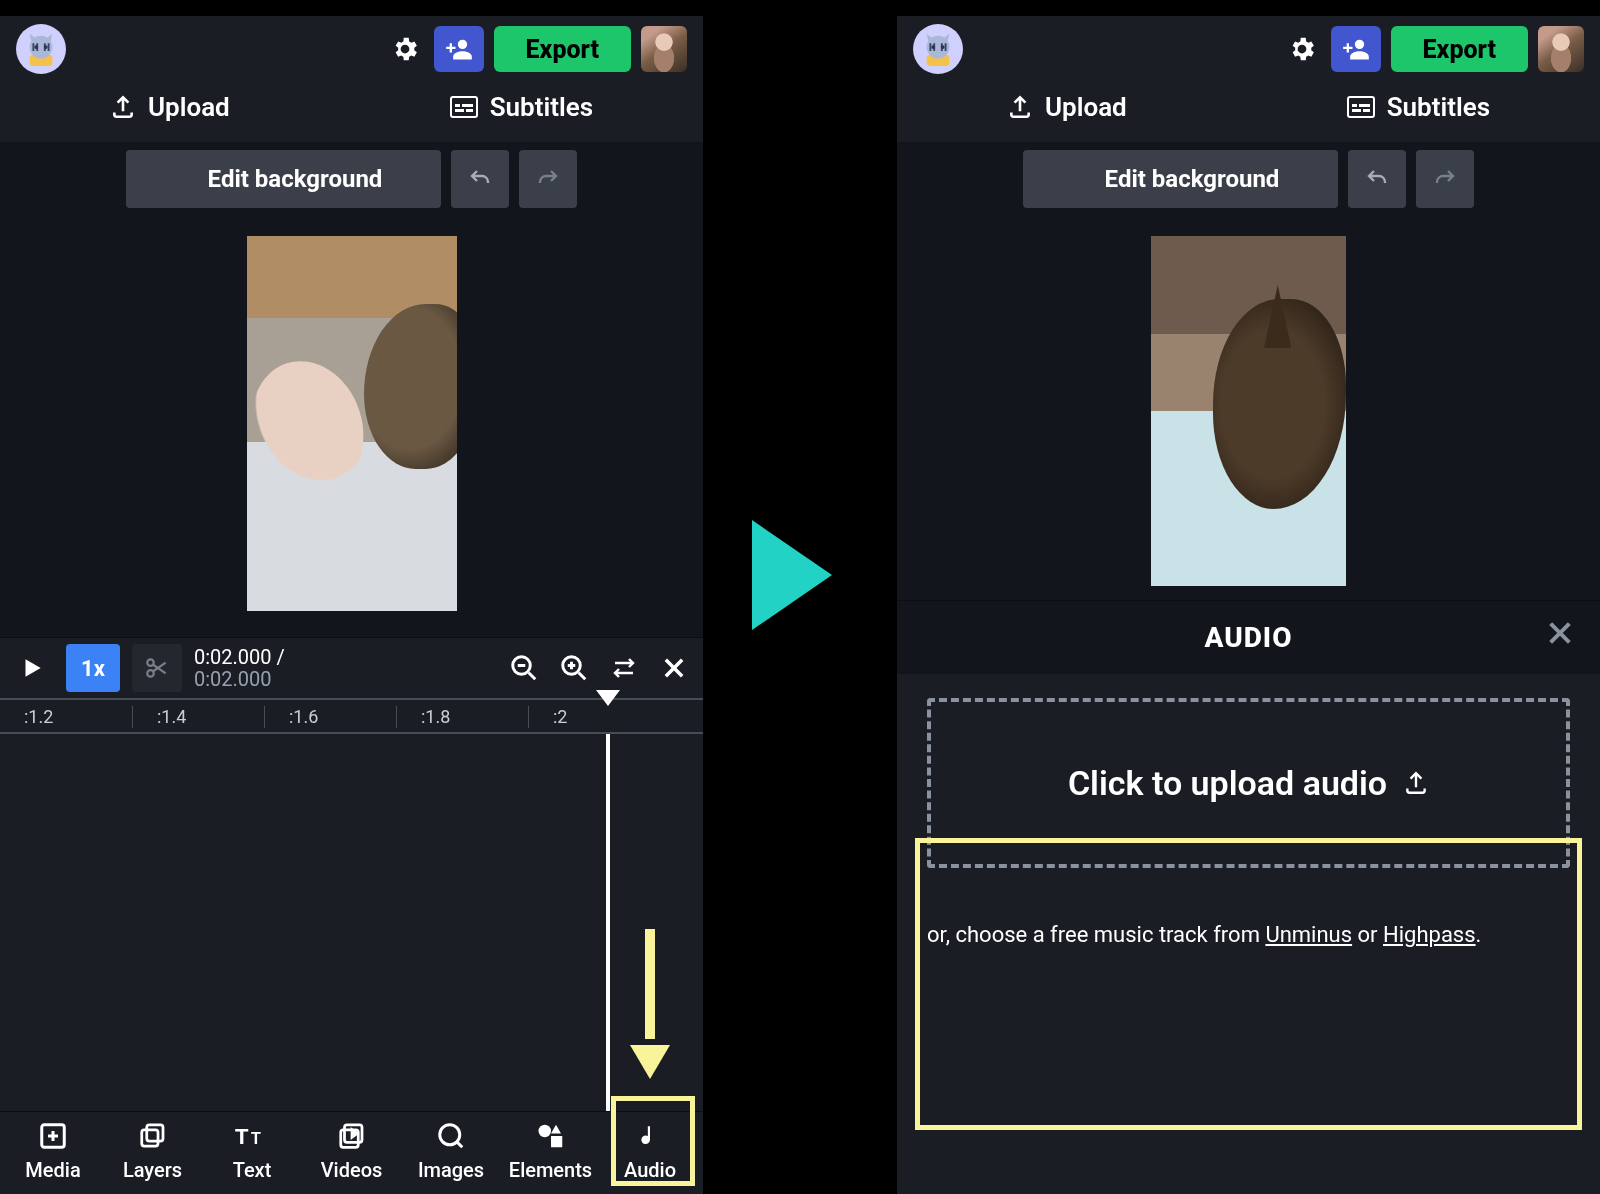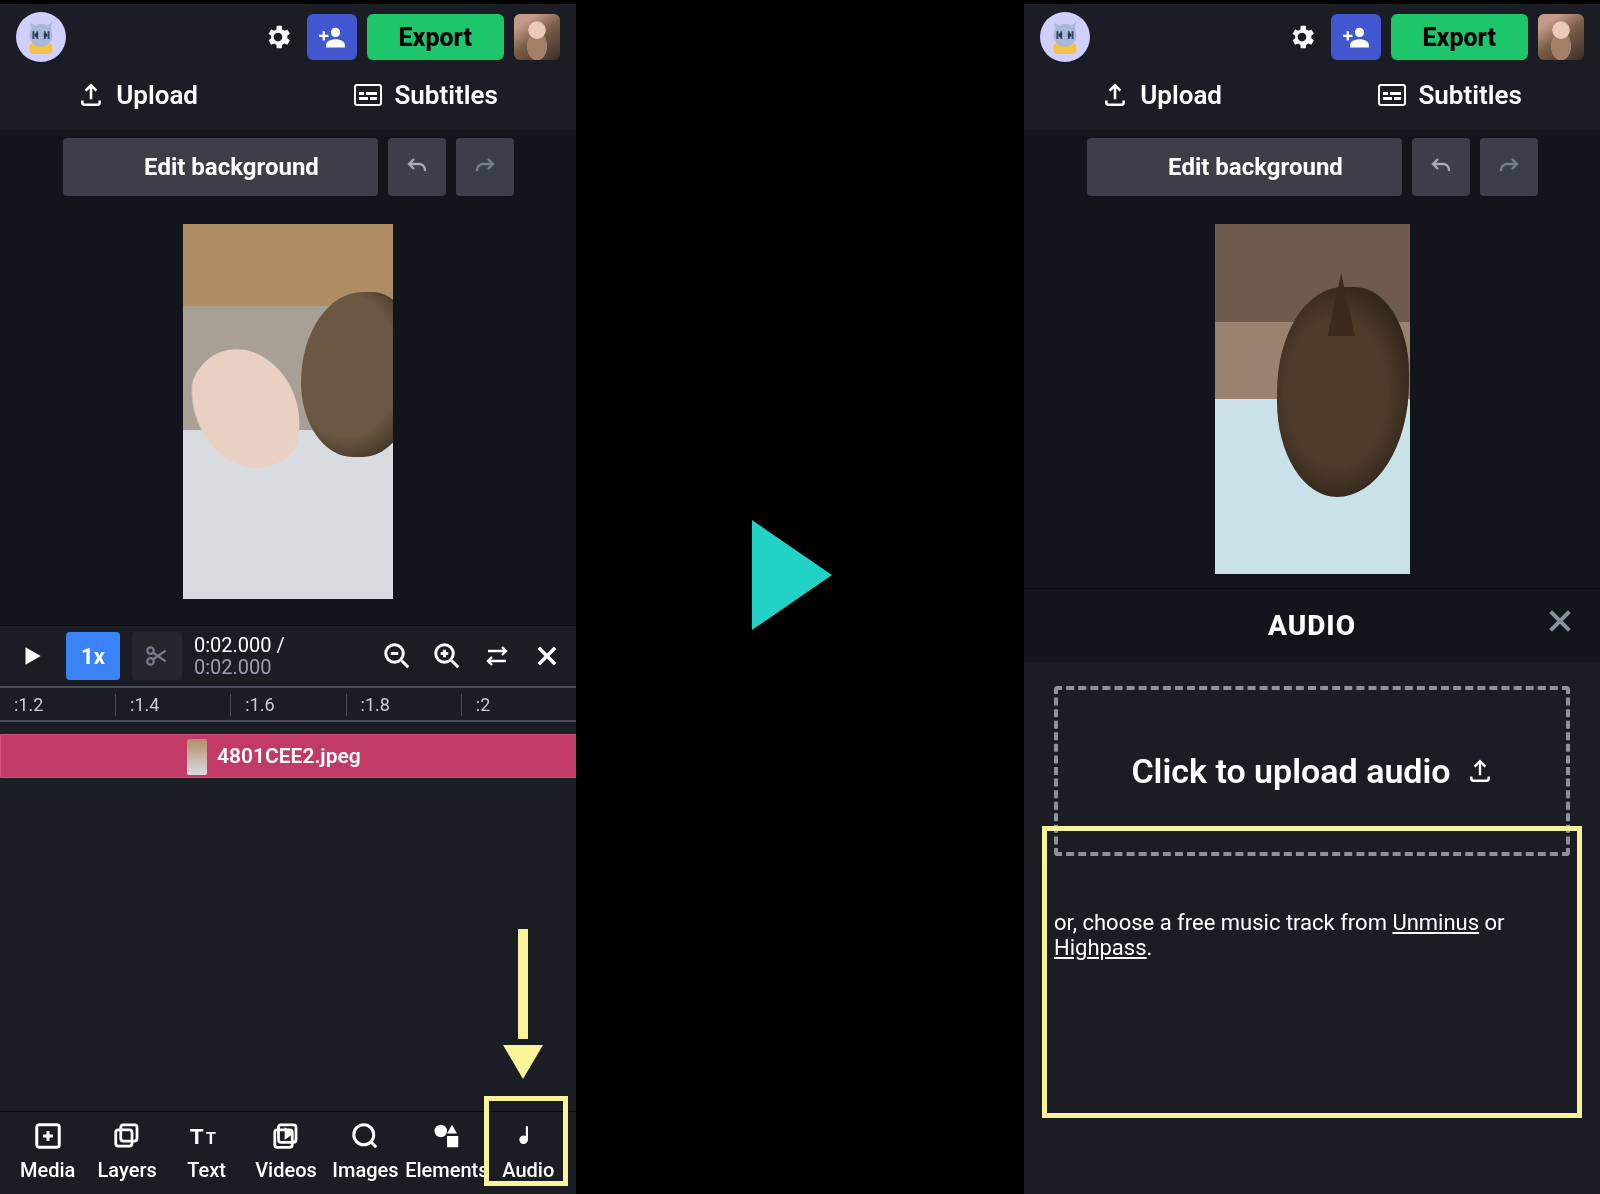--- a/index.html
+++ b/index.html
@@ -8,23 +8,23 @@
   font-family: -apple-system, BlinkMacSystemFont, "Segoe UI", Roboto, sans-serif;
   width: 1600px;
   height: 1194px;
   position: relative;
   overflow: hidden;
   color: #fff;
 }
 .panel {
   position: absolute;
   background: #1a1d24;
-  top: 4px;
+  top: 16px;
   bottom: 0;
-  width: 576px;
+  width: 703px;
   overflow: hidden;
 }
 .panel-left { left: 0; }
 .panel-right { right: 0; }
 
 
 .topbar {
   display: flex;
   align-items: center;
   justify-content: space-between;
@@ -180,21 +180,21 @@
 
 .ruler {
   background:#1a1d24;
   border-top:2px solid #454b57;
   border-bottom:2px solid #454b57;
   display:flex;
   font-size:18px;color:#c8ced8;
   padding: 6px 0 4px;
   position:relative;
 }
-.tick{width:132px;padding-left:14px;border-left:1px solid #454b57;height:22px;}
+.tick{width:132px;padding-left:24px;border-left:1px solid #454b57;height:22px;}
 .tick:first-child{border-left:none;}
 .playhead{
   position:absolute;left:596px;top:-10px;width:0;height:0;
   border-left:12px solid transparent;border-right:12px solid transparent;border-top:16px solid #fff;
 }
 .playhead-line{position:absolute;left:596px;top:0;width:4px;height:430px;background:#fff;margin-left:10px;}
 
 .track-area{background:#1a1d24;height:110px;position:relative;padding-top:12px;}
 .clip{
   position:absolute;left:0;top:12px;
@@ -406,25 +406,20 @@
   <div class="ruler">
     <div class="tick">:1.2</div>
     <div class="tick">:1.4</div>
     <div class="tick">:1.6</div>
     <div class="tick">:1.8</div>
     <div class="tick">:2</div>
     <div class="playhead"></div>
   </div>
   <div class="track-area">
     <div class="playhead-line"></div>
-    <div class="clip">
-      <div class="clip-thumb"></div>
-      <span style="margin-left:26px">4801CEE2.jpeg</span>
-      <div class="clip-handle"></div>
-    </div>
   </div>
 
   <div class="arrow-down">
     <div class="shaft"></div>
       <div class="head"></div>
   </div>
 
   <div class="tabbar">
     <div class="tab">
       <span class="ticon">

